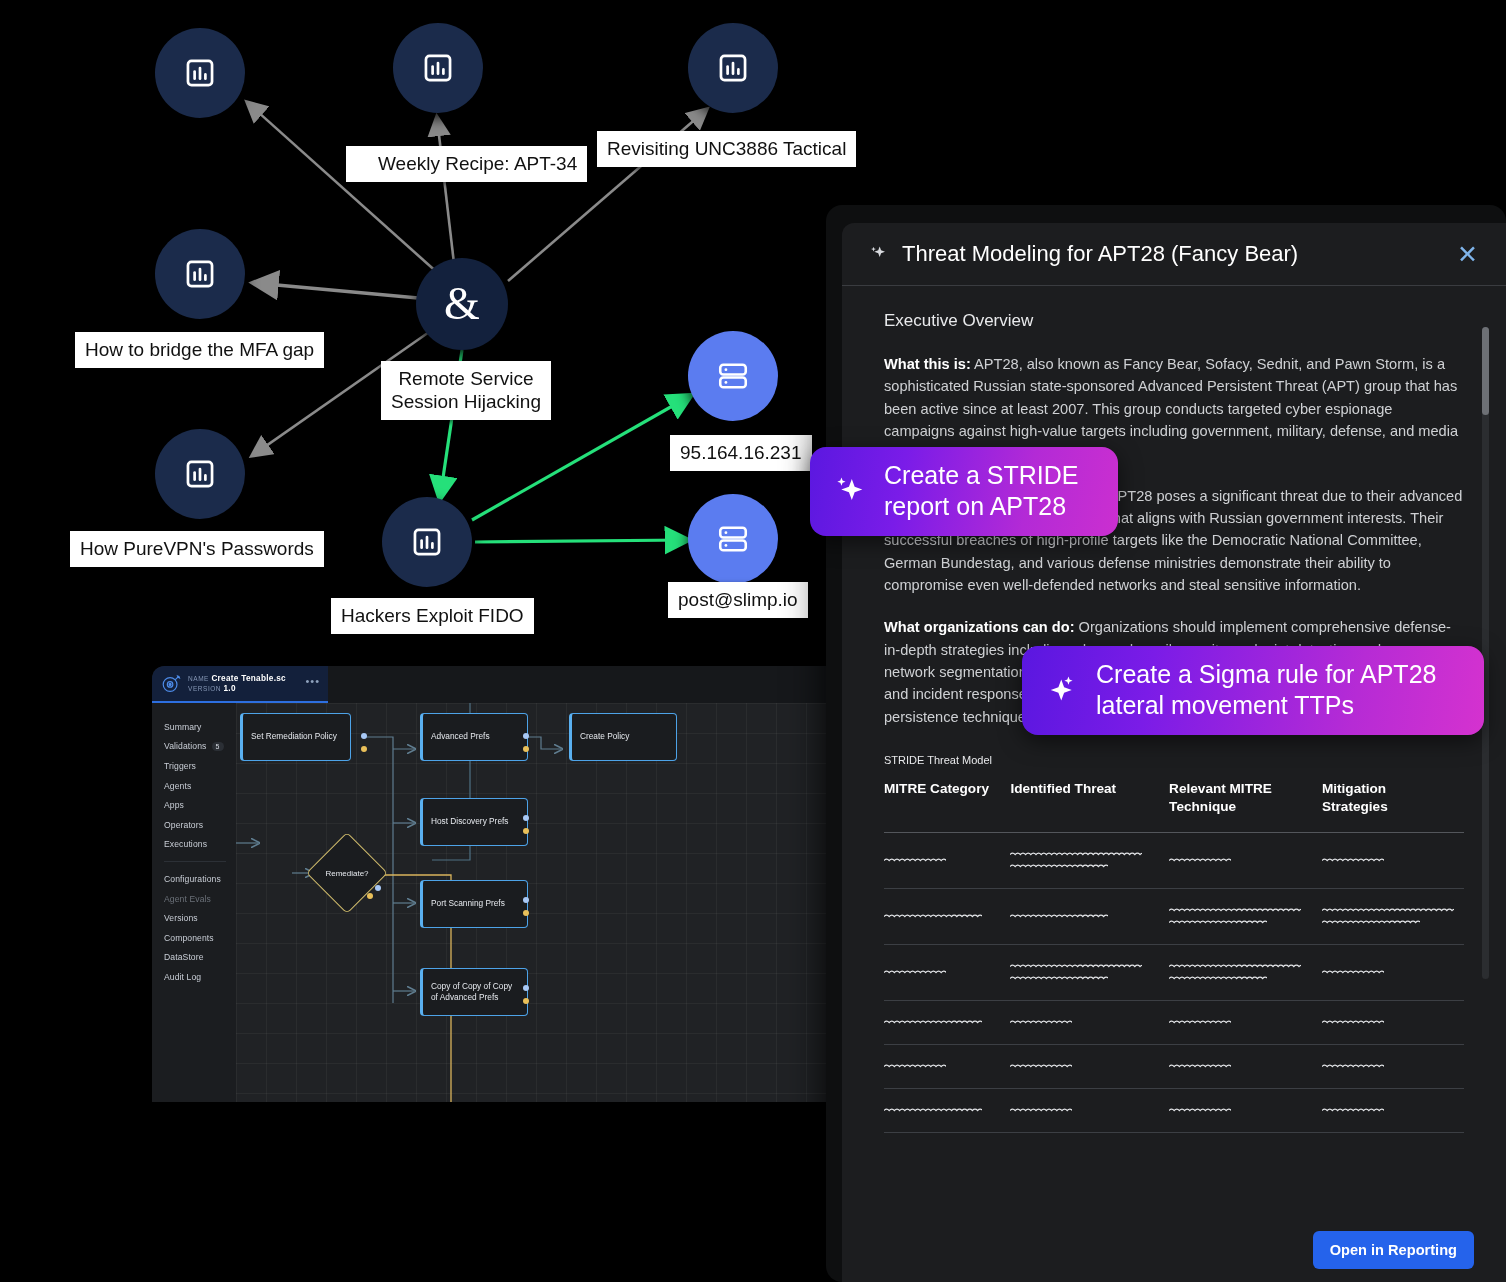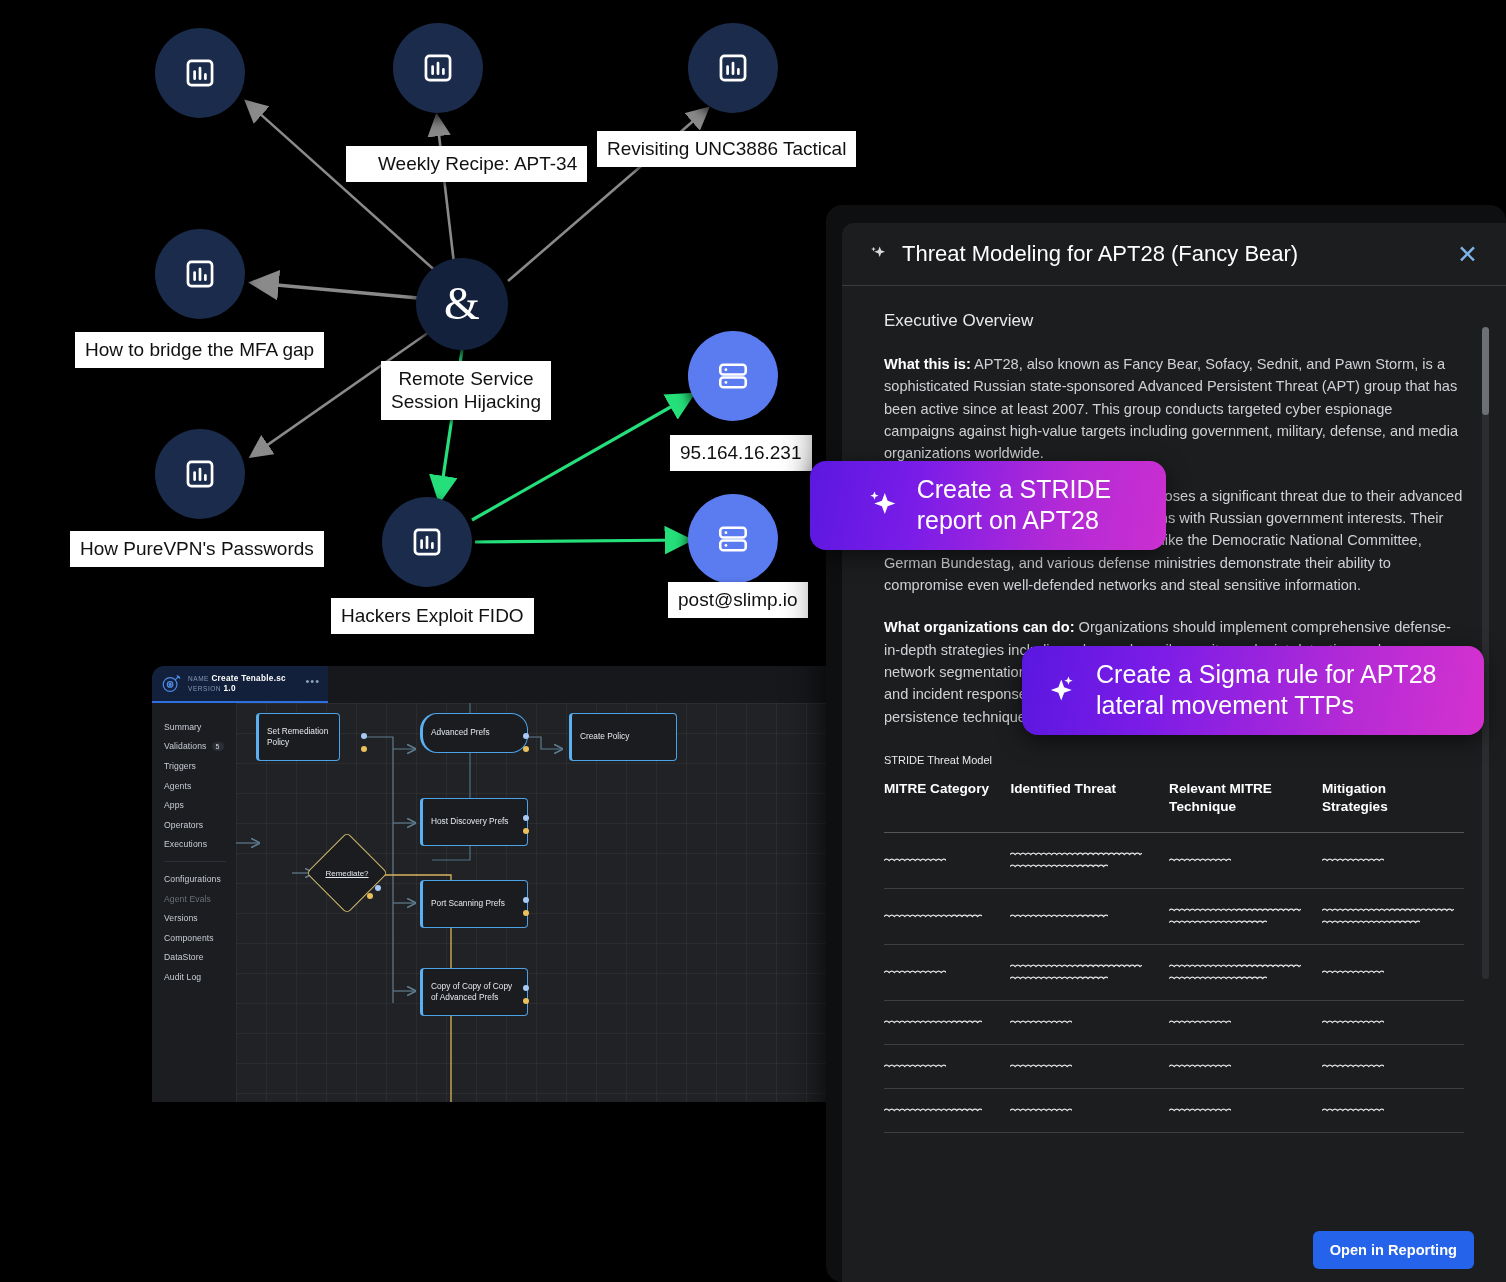--- a/index.html
+++ b/index.html
@@ -200,23 +200,22 @@
     position: absolute;
     display: flex; align-items: center; gap: 16px;
     border-radius: 16px;
     padding: 13px 22px 15px 22px;
     color: #fff;
     box-shadow: 0 6px 22px rgba(0,0,0,.55);
   }
   .pill .ptxt { font-size: 25px; line-height: 1.22; }
   .pill .spark2 { width: 36px; height: 36px; flex: 0 0 36px; }
   #pill1 {
-    left: 810px; top: 461px; width: 356px;
+    left: 810px; top: 447px; width: 308px;
     background: linear-gradient(100deg, #5b18e0 0%, #7a1ce8 30%, #b32ad6 70%, #cb2fd0 100%);
-    justify-content: center;
   }
   #pill2 {
     left: 1022px; top: 646px; width: 462px;
     background: linear-gradient(100deg, #5a17e0 0%, #7b1ce7 28%, #b62bd5 72%, #d532cf 100%);
   }
 </style>
 </head>
 <body>
 
 <div id="stage">
@@ -402,31 +401,31 @@
         <path d="M157 120 L178 120" stroke="#5f7d90" stroke-width="1.2" fill="none" marker-end="url(#wa)"></path>
         <path d="M157 200 L178 200" stroke="#5f7d90" stroke-width="1.2" fill="none" marker-end="url(#wa)"></path>
         <path d="M157 288 L178 288" stroke="#5f7d90" stroke-width="1.2" fill="none" marker-end="url(#wa)"></path>
         <path d="M290 34 L305 34 L305 46 L325 46" stroke="#5f7d90" stroke-width="1.2" fill="none" marker-end="url(#wa)"></path>
         <path d="M196 157 L234 157 L234 -5" stroke="#4f7184" stroke-width="1.2" fill="none"></path>
         <path d="M196 157 L196 157" stroke="none"></path>
         <path d="M110 172 L215 172 L215 460" stroke="#d9b45c" stroke-width="1.3" fill="none"></path>
       </svg>
 
       <div class="wfdiamond" style="left:82px;top:141px;"></div>
-      <div class="wfdiamond-lbl" style="left:88px;top:166px;width:46px;text-align:center;text-decoration:underline;">Remediate?</div>
+      <div class="wfdiamond-lbl" style="left:88px;top:166px;width:46px;text-align:center;">Remediate?</div>
       <div class="dotb" style="left:139px;top:182px;"></div>
       <div class="doty" style="left:131px;top:190px;"></div>
 
-      <div class="wfnode" style="left:20px;top:10px;width:84px;height:48px;">
+      <div class="wfnode" style="left:4px;top:10px;width:111px;height:48px;">
         <span>Set Remediation Policy</span>
       </div>
       <div class="dotb" style="left:125px;top:30px;"></div>
       <div class="doty" style="left:125px;top:43px;"></div>
 
-      <div class="wfnode" style="left:184px;top:10px;width:108px;height:40px;border-radius:17px;">
+      <div class="wfnode" style="left:184px;top:10px;width:108px;height:48px;">
         <span>Advanced Prefs</span>
       </div>
       <div class="dotb" style="left:287px;top:30px;"></div>
       <div class="doty" style="left:287px;top:43px;"></div>
 
       <div class="wfnode" style="left:333px;top:10px;width:108px;height:48px;">
         <span>Create Policy</span>
       </div>
 
       <div class="wfnode" style="left:184px;top:95px;width:108px;height:48px;">

